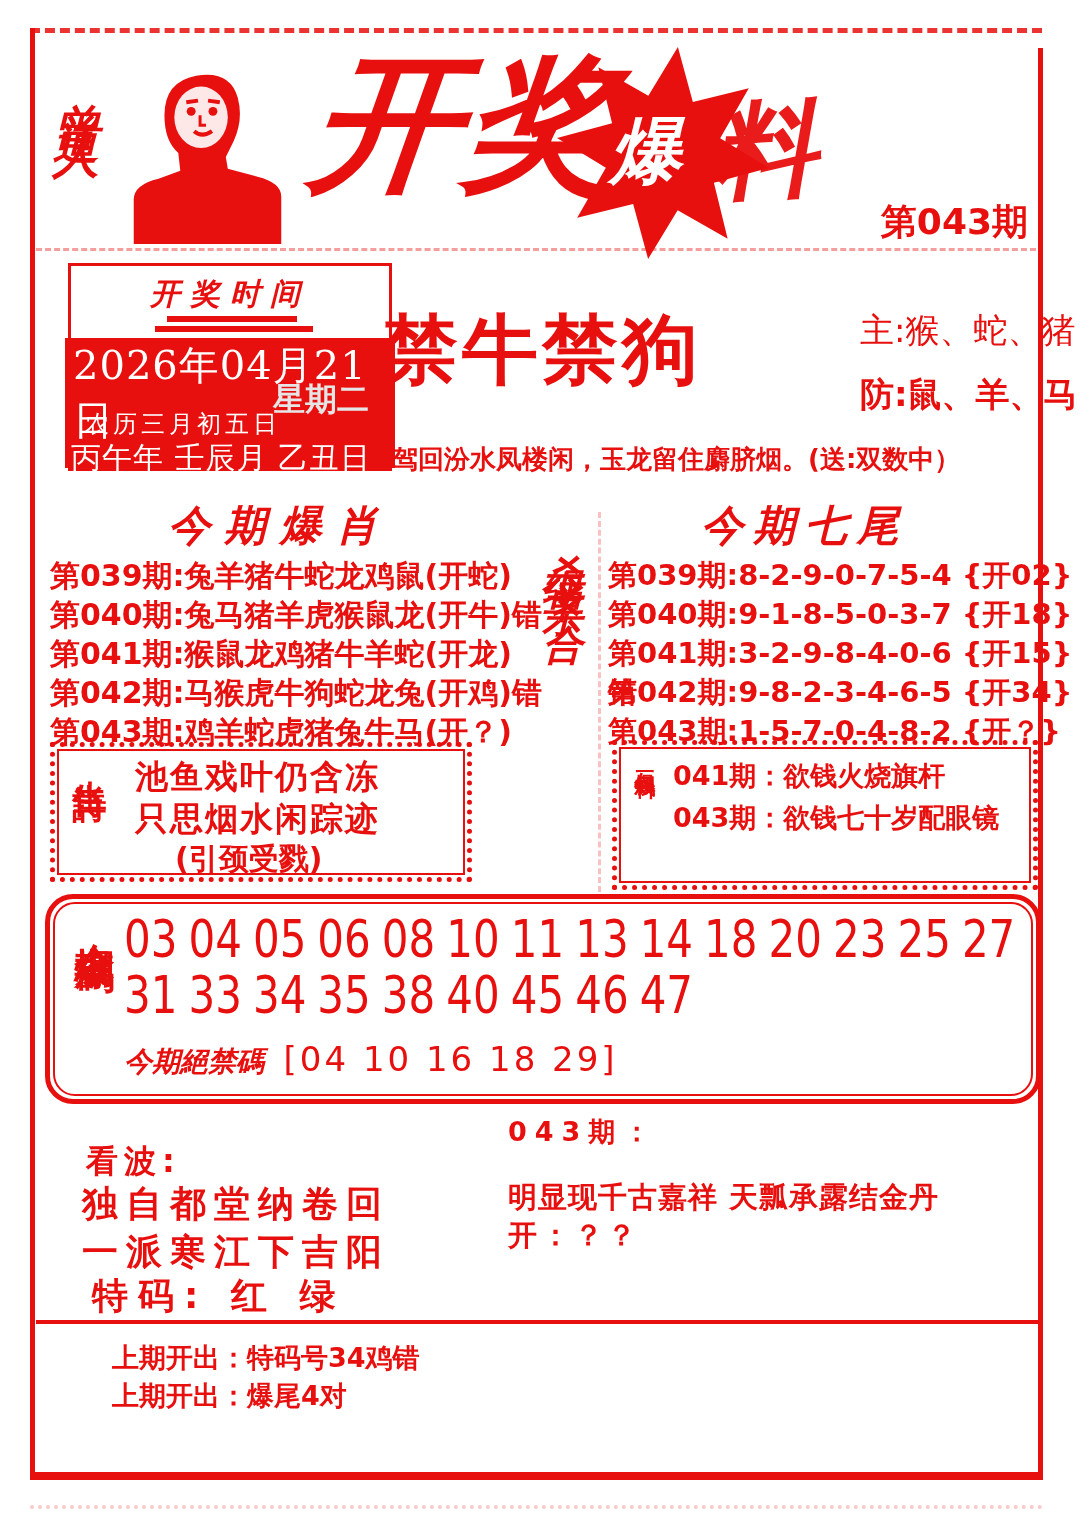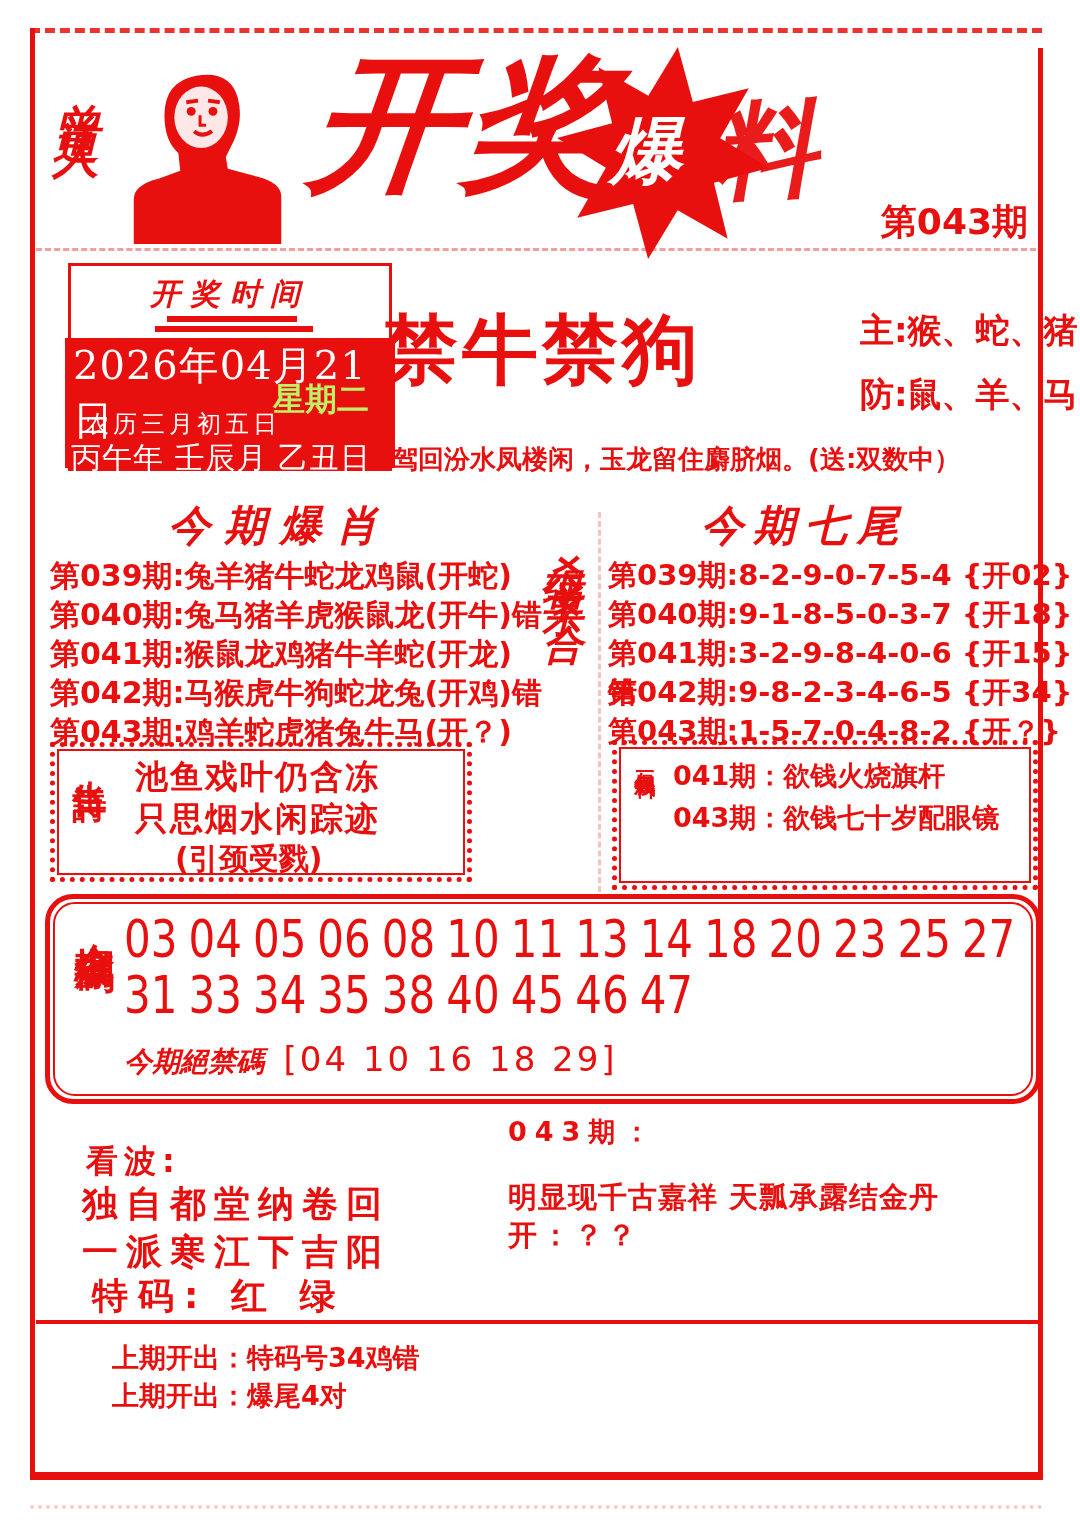--- a/index.html
+++ b/index.html
@@ -28,27 +28,27 @@
   .title-frag{left:712px;top:82px;font-size:104px;transform:rotate(-4deg);opacity:.95;}
   .issue{right:52px;top:198px;font-size:36px;font-weight:bold;}
 
   
   .dt-box{left:48px;top:263px;width:318px;height:202px;border:3px solid #e8100f;margin-left:20px;}
   .dt-title{left:0;top:8px;width:100%;text-align:center;font-size:30px;letter-spacing:10px;}
   .dt-bar1{left:96px;top:50px;width:130px;height:6px;background:#e8100f;}
   .dt-bar2{left:84px;top:60px;width:158px;height:6px;background:#e8100f;}
   .dt-panel{left:-6px;top:72px;width:330px;height:130px;background:#e8100f;color:#fff;}
   .dt-date{left:8px;top:0px;font-size:40px;color:#fff;letter-spacing:1px;}
-  .dt-week{right:26px;top:40px;font-size:32px;color:#bef264;font-weight:bold;}
+  .dt-week{right:26px;top:40px;font-size:32px;color:#e5e5e5;font-weight:bold;}
   .dt-lunar{left:20px;top:70px;font-size:24px;color:#ffffff;letter-spacing:4px;}
   .dt-ganzhi{left:6px;top:100px;font-size:30px;color:#fff;letter-spacing:1px;}
 
   
   .headline{left:382px;top:300px;font-size:76px;letter-spacing:4px;}
-  .zhu{left:860px;top:308px;font-size:34px;font-weight:bold;text-align:right;}
+  .zhu{left:860px;top:308px;font-size:34px;font-weight:normal;text-align:right;}
   .fang{left:860px;top:372px;font-size:34px;font-weight:bold;}
   .poem-line{left:392px;top:442px;font-size:26px;font-weight:bold;}
 
   
   .bx-title{left:120px;top:498px;width:320px;text-align:center;font-size:42px;letter-spacing:14px;}
   .bx-rows{left:50px;top:556px;}
   .bx-rows .row{font-size:30px;font-weight:bold;height:39px;line-height:39px;}
   .mid-slogan{left:536px;top:522px;height:330px;font-size:40px;letter-spacing:14px;}
   .mid-div{left:598px;top:512px;width:0;height:380px;border-left:3px dashed #e8100f;opacity:.25;}
   .qw-title{left:640px;top:498px;width:330px;text-align:center;font-size:42px;letter-spacing:10px;}

